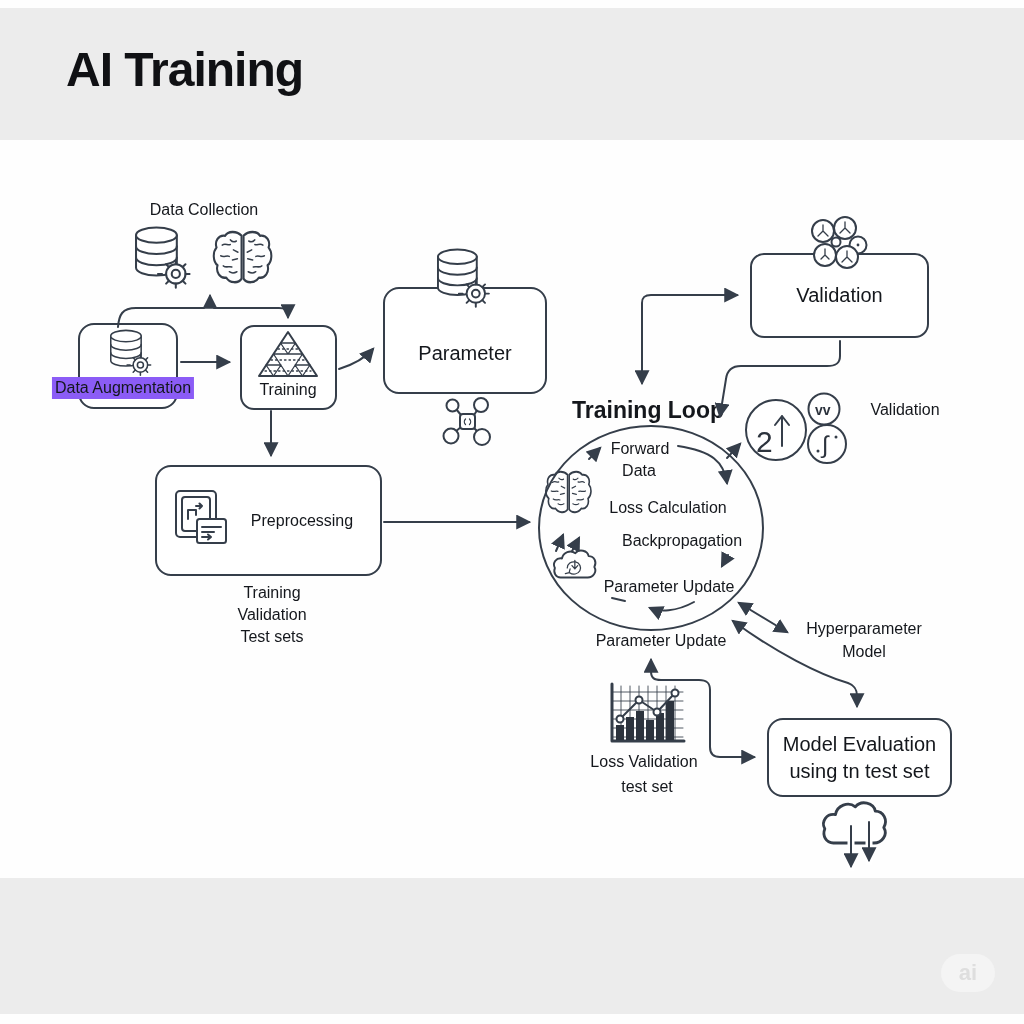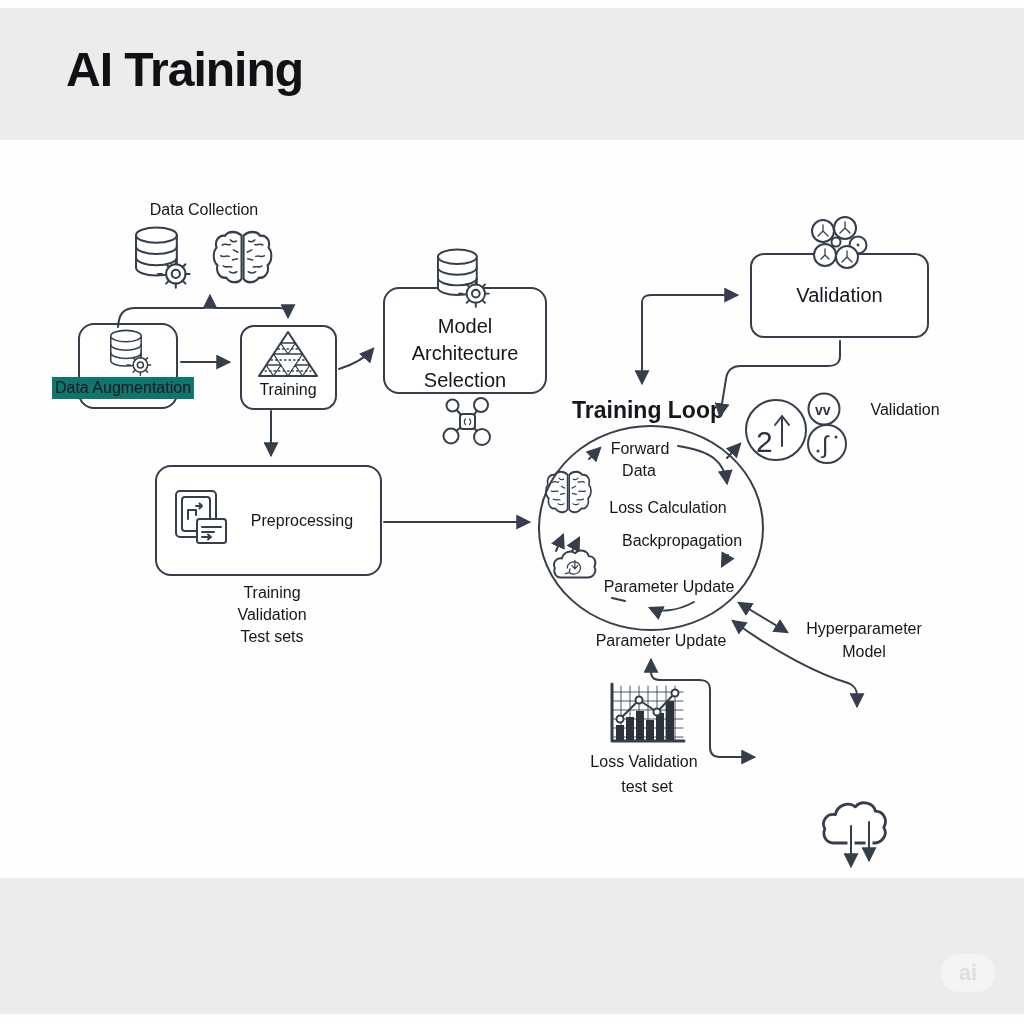--- a/index.html
+++ b/index.html
@@ -15,21 +15,21 @@
            font-size:20px;line-height:27px;text-align:center;}
   #b-dataaug{left:78px;top:323px;width:100px;height:86px;border-radius:16px;}
   #b-split{left:240px;top:325px;width:97px;height:85px;}
   #b-arch{left:383px;top:287px;width:164px;height:107px;border-radius:16px;padding-top:26px;}
   #b-prep{left:155px;top:465px;width:227px;height:111px;border-radius:16px;}
   #b-val{left:750px;top:253px;width:179px;height:85px;}
   #b-eval{left:767px;top:718px;width:185px;height:79px;border-radius:16px;}
   .lbl{position:absolute;transform:translateX(-50%);white-space:nowrap;font-size:16px;
        line-height:22px;color:#14171c;}
   .lbl.bold{font-weight:bold;font-size:23px;}
-  .lbl.bgw{background:#0f766e;padding:0 3px;}
+  .lbl.bgw{background:#8b5cf6;padding:0 3px;}
   .wm{position:absolute;left:941px;top:954px;width:54px;height:38px;border-radius:19px;
       background:#f4f4f4;display:flex;align-items:center;justify-content:center;
       font-size:22px;font-weight:bold;color:#dedede;}
   svg.layer{position:absolute;left:0;top:0;pointer-events:none;}
   svg.layer *{vector-effect:none;}
   .st{stroke:#353e4a;stroke-width:2;fill:none;stroke-linecap:round;stroke-linejoin:round;}
   .fw{fill:#fff;}
   .thin{stroke-width:1;opacity:.85;}
   .thin2{stroke-width:1.3;}
   .thick{stroke-width:3;}
@@ -43,26 +43,29 @@
 
 <div class="stage">
 
   <div class="band band-top"></div>
   <div class="band band-bottom"></div>
   <h1 class="title">AI Training</h1>
 
   <div class="box" id="b-dataaug"></div>
   <div class="box" id="b-split"></div>
   <div class="box two" id="b-arch">
-    <div>Model Architecture</div>
-    <div>Selection</div>
+    <div>Parameter</div>
   </div>
   <div class="box" id="b-prep"></div>
   <div class="box two" id="b-val">
     <div>Validation</div>
+  </div>
+  <div class="box two" id="b-eval">
+    <div>Model Evaluation</div>
+    <div>using tn test set</div>
   </div>
 
   <div class="lbl" style="left:204px;top:199px;">Data Collection</div>
   <div class="lbl bgw" style="left:123px;top:377px;">Data Augmentation</div>
   <div class="lbl" style="left:288px;top:379px;">Training</div>
   <div class="lbl" style="left:302px;top:510px;">Preprocessing</div>
   <div class="lbl" style="left:272px;top:582px;">Training</div>
   <div class="lbl" style="left:272px;top:604px;">Validation</div>
   <div class="lbl" style="left:272px;top:626px;">Test sets</div>
   <div class="lbl bold" style="left:648px;top:399px;">Training Loop</div>

